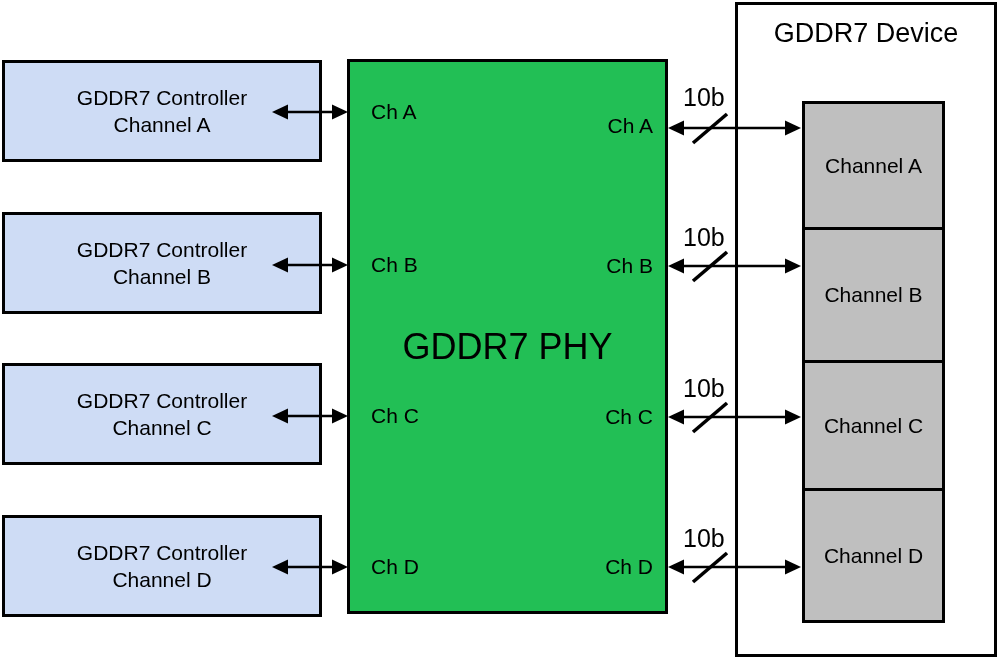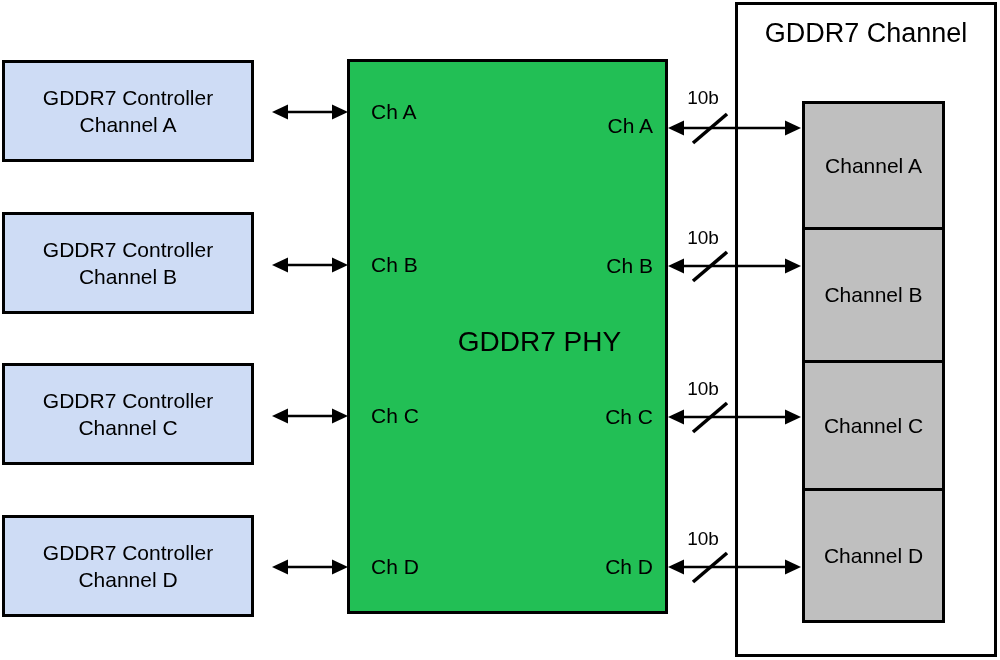--- a/index.html
+++ b/index.html
@@ -15,21 +15,21 @@
     background: var(--bg, #ffffff);
     overflow: hidden;
   }
   .box {
     position: absolute;
     box-sizing: border-box;
     border: 3px solid var(--border, #000000);
   }
   .controller {
     left: 2px;
-    width: 252px;
+    width: 320px;
     height: 102px;
     background: var(--controller-fill, #CEDCF5);
     display: flex;
     flex-direction: column;
     align-items: center;
     justify-content: center;
     font-size: 21px;
     line-height: 27px;
     color: #000;
     text-align: center;
@@ -41,22 +41,21 @@
     height: 555px;
     background: var(--phy-fill, #22BF55);
     color: #000;
   }
   .phy-title {
     position: absolute;
     left: 0;
     width: 100%;
     top: 264px;
     text-align: center;
-    font-size: 28px;
-    padding-left: 32px;
+    font-size: 36px;
   }
   .port {
     position: absolute;
     font-size: 21px;
     transform: translateY(-50%);
     white-space: nowrap;
   }
   .port.left  { left: 21px; }
   .port.right { right: 12px; }
   .memory {
@@ -86,22 +85,22 @@
     display: flex;
     align-items: center;
     justify-content: center;
     font-size: 21px;
     color: #000;
   }
   .bus-label {
     position: absolute;
     left: 683px;
     width: 40px;
-    text-align: center;
-    font-size: 19px;
+    text-align: left;
+    font-size: 25px;
     line-height: 23px;
     color: #000;
   }
   .arrow-layer {
     position: absolute;
     left: 0;
     top: 0;
     width: 1000px;
     height: 660px;
     pointer-events: none;
@@ -139,21 +138,21 @@
     <span class="port left" style="top:354px">Ch C</span>
     <span class="port left" style="top:505px">Ch D</span>
     <span class="port right" style="top:64px">Ch A</span>
     <span class="port right" style="top:204px">Ch B</span>
     <span class="port right" style="top:355px">Ch C</span>
     <span class="port right" style="top:505px">Ch D</span>
   </div>
 
   <div class="box memory">
     <div class="memory-title">
-      <div>GDDR7 Channel</div>
+      <div>GDDR7 Device</div>
     </div>
     <div class="mem-channel" style="top:96px;height:129px">
       <span>Channel A</span>
     </div>
     <div class="mem-channel" style="top:222px;height:136px">
       <span>Channel B</span>
     </div>
     <div class="mem-channel" style="top:355px;height:131px">
       <span>Channel C</span>
     </div>

